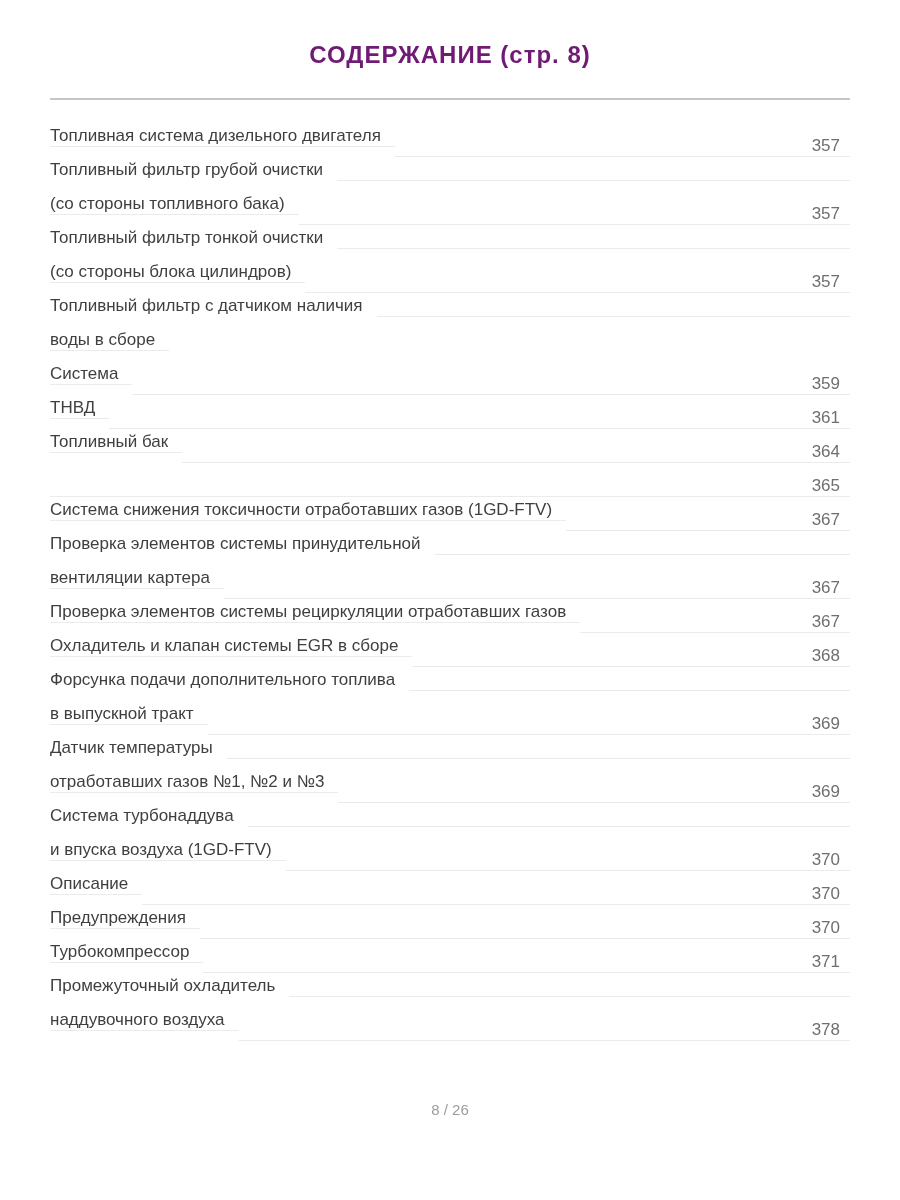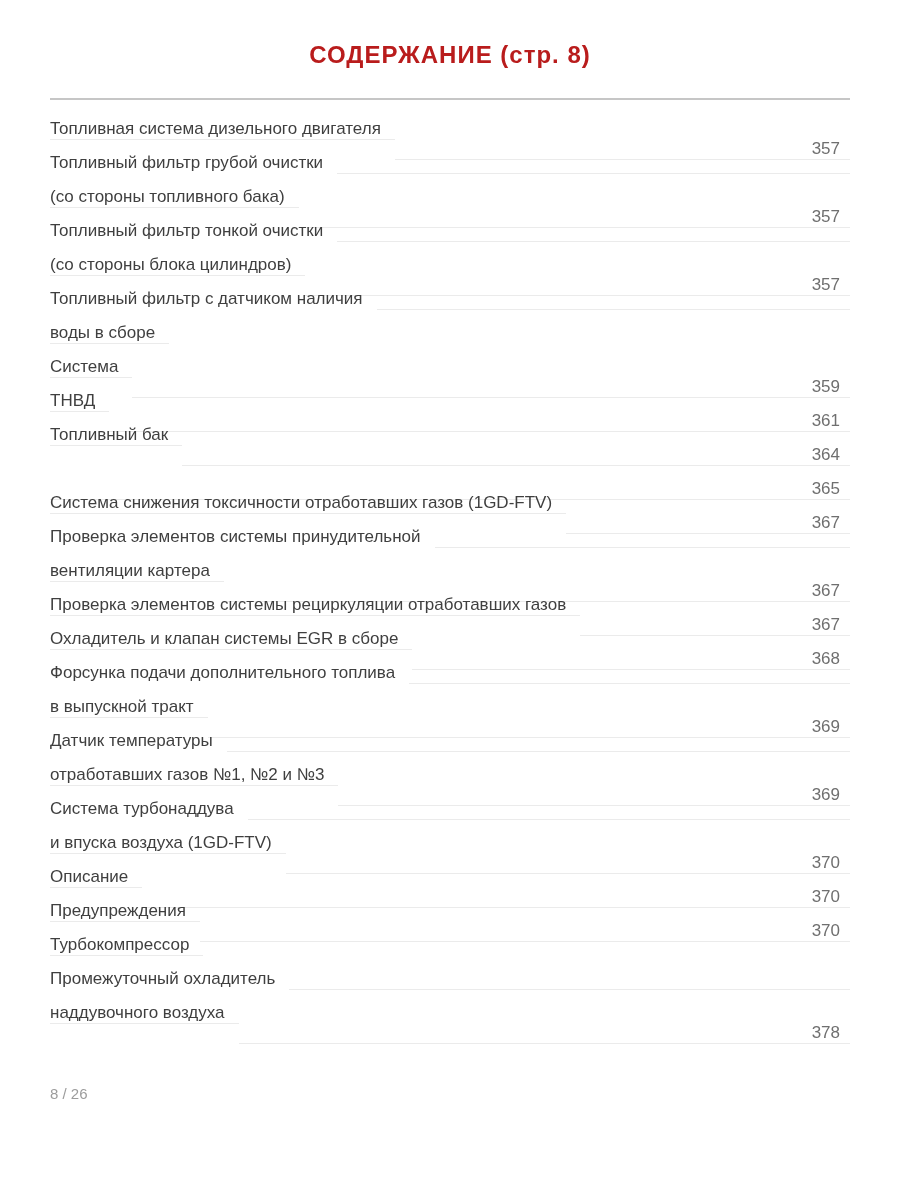--- a/index.html
+++ b/index.html
@@ -18,34 +18,34 @@
     padding: 0 50px;
   }
   .doc-title {
     margin: 0;
     padding-top: 42px;
     text-align: center;
     font-size: 24px;
     line-height: 26px;
     font-weight: bold;
     letter-spacing: 1px;
-    color: #b91c1c;
+    color: #701a75;
   }
   .top-rule {
     margin-top: 30px;
     height: 2px;
     background: #c6c6c6;
   }
   .toc-list {
     margin-top: 19px;
   }
   .row {
     height: 34px;
     display: flex;
-    align-items: flex-start;
+    align-items: center;
   }
   .row .t {
     flex: 0 1 auto;
     display: flex;
     align-items: center;
     white-space: nowrap;
     font-size: 17px;
     color: #3f3f3f;
     padding-right: 14px;
     border-bottom: 1px solid transparent;
@@ -58,22 +58,22 @@
     display: flex;
     align-items: center;
     justify-content: flex-end;
     font-size: 17px;
     color: #6f6f6f;
     padding-right: 10px;
     border-bottom: 1px solid #ebebeb;
     margin-top: 20px;
   }
   .footer {
-    margin-top: 48px;
-    text-align: left;
+    margin-top: 64px;
+    text-align: center;
     font-size: 15px;
     color: #9c9c9c;
   }
 </style>
 </head>
 <body>
 
 <div class="page">
   <h1 class="doc-title">СОДЕРЖАНИЕ (стр. 8)</h1>
 
@@ -169,20 +169,21 @@
       <div class="row">
         <span class="t end">Описание</span>
         <span class="p">370</span>
       </div>
       <div class="row">
         <span class="t end">Предупреждения</span>
         <span class="p">370</span>
       </div>
       <div class="row">
         <span class="t end">Турбокомпрессор</span>
+        <span class="p">371</span>
       </div>
       <div class="row">
         <span class="t">Промежуточный охладитель</span>
         <span class="p"></span>
       </div>
       <div class="row">
         <span class="t end">наддувочного воздуха</span>
         <span class="p">378</span>
       </div>
     </div>

